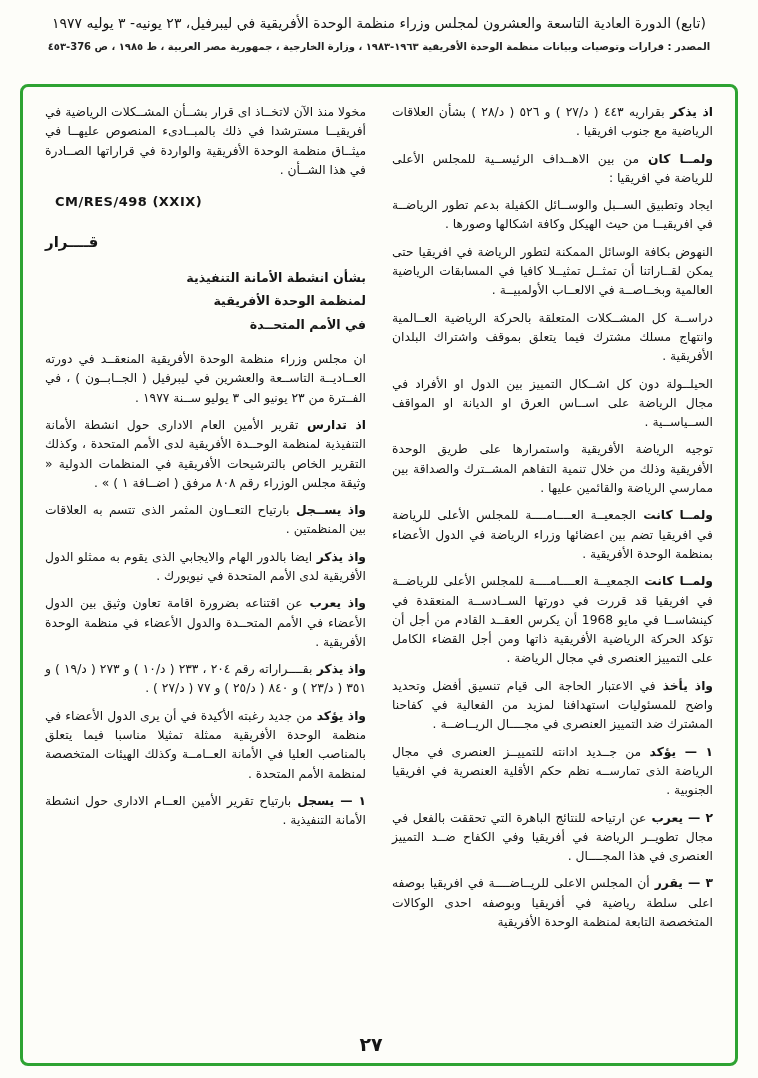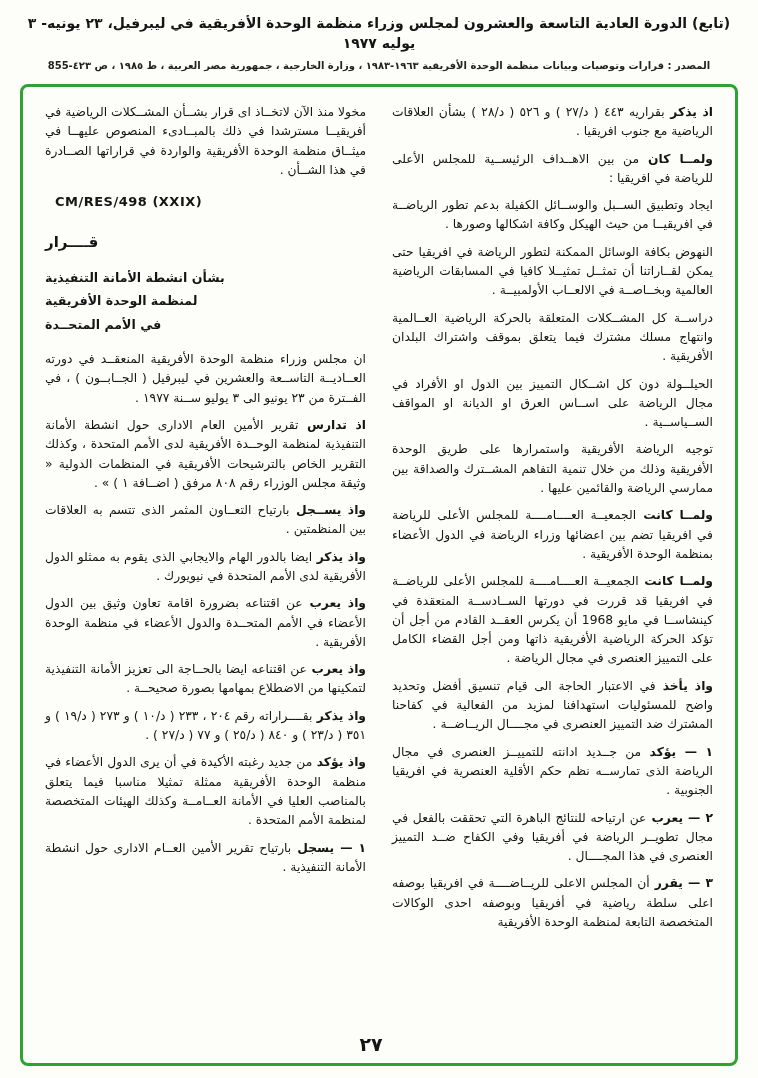--- a/index.html
+++ b/index.html
@@ -13,21 +13,21 @@
     width:758px; height:1078px;
     background:var(--paper,#fdfdf9);
     color:var(--ink,#151515);
     overflow:hidden;
   }
   .header {
     position:absolute; top:14px; left:0; right:0;
     text-align:center; direction:rtl;
     padding:0 26px;
   }
-  .header-line1 { font-size:14px; font-weight:bold; line-height:1.4; }
+  .header-line1 { font-size:14px; font-weight:normal; line-height:1.4; }
   .header-line2 { font-size:10px; font-weight:bold; margin-top:7px; color:#222; }
   .frame {
     position:absolute; top:84px; left:20px; right:20px; bottom:12px;
     border:3px solid var(--frame-border,#2ea333);
     border-radius:8px;
     overflow:hidden;
   }
   .columns {
     position:absolute; top:0; left:0; right:0; bottom:0;
     display:flex; direction:rtl;
@@ -53,41 +53,41 @@
     padding-left:10px;
     letter-spacing:0.5px;
   }
   .res-title {
     text-align:left;
     font-weight:bold;
     font-size:15px;
     margin:0 0 12px 0;
   }
   .res-subtitle {
-    text-align:left;
+    text-align:right;
     font-weight:bold;
     font-size:12.6px;
     line-height:1.85;
     margin:0 0 14px 0;
   }
   .pagenum {
     position:absolute; bottom:8px; left:0; right:16px;
     text-align:center;
     font-weight:bold;
     font-size:19px;
   }
 </style>
 </head>
 <body>
 
 <div class="page">
 
   <div class="header">
     <div class="header-line1">(تابع) الدورة العادية التاسعة والعشرون لمجلس وزراء منظمة الوحدة الأفريقية في ليبرفيل، ٢٣ يونيه- ٣ يوليه ١٩٧٧</div>
-    <div class="header-line2">المصدر : قرارات وتوصيات وبيانات منظمة الوحدة الأفريقية ١٩٦٣-١٩٨٣ ، وزارة الخارجية ، جمهورية مصر العربية ، ط ١٩٨٥ ، ص ٤٢٣-855</div>
+    <div class="header-line2">المصدر : قرارات وتوصيات وبيانات منظمة الوحدة الأفريقية ١٩٦٣-١٩٨٣ ، وزارة الخارجية ، جمهورية مصر العربية ، ط ١٩٨٥ ، ص 376-٤٥٣</div>
   </div>
 
   <div class="frame">
     <div class="columns">
 
       <div class="col" dir="rtl">
           <p class="para"><b>اذ يذكر </b><span>بقراريه ٤٤٣ ( د/٢٧ ) و ٥٢٦ ( د/٢٨ ) بشأن العلاقات الرياضية مع جنوب افريقيا .</span></p>
           <p class="para"><b>ولمــا كان </b><span>من بين الاهــداف الرئيســية للمجلس الأعلى للرياضة في افريقيا :</span></p>
           <p class="para"><span>ايجاد وتطبيق الســبل والوســائل الكفيلة بدعم تطور الرياضــة في افريقيــا من حيث الهيكل وكافة اشكالها وصورها .</span></p>
           <p class="para"><span>النهوض بكافة الوسائل الممكنة لتطور الرياضة في افريقيا حتى يمكن لقــاراتنا أن تمثــل تمثيــلا كافيا في المسابقات الرياضية العالمية وبخــاصــة في الالعــاب الأولمبيــة .</span></p>
@@ -116,21 +116,20 @@
           <div>لمنظمة الوحدة الأفريقية</div>
           <div>في الأمم المتحــدة</div>
         </div>
 
         <div>
             <p class="para"><span>ان مجلس وزراء منظمة الوحدة الأفريقية المنعقــد في دورته العــاديــة التاســعة والعشرين في ليبرفيل ( الجــابــون ) ، في الفــترة من ٢٣ يونيو الى ٣ يوليو ســنة ١٩٧٧ .</span></p>
             <p class="para"><b>اذ تدارس </b><span>تقرير الأمين العام الادارى حول انشطة الأمانة التنفيذية لمنظمة الوحــدة الأفريقية لدى الأمم المتحدة ، وكذلك التقرير الخاص بالترشيحات الأفريقية في المنظمات الدولية « وثيقة مجلس الوزراء رقم ٨٠٨ مرفق ( اضــافة ١ ) » .</span></p>
             <p class="para"><b>واذ يســجل </b><span>بارتياح التعــاون المثمر الذى تتسم به العلاقات بين المنظمتين .</span></p>
             <p class="para"><b>واذ يذكر </b><span>ايضا بالدور الهام والايجابي الذى يقوم به ممثلو الدول الأفريقية لدى الأمم المتحدة في نيويورك .</span></p>
             <p class="para"><b>واذ يعرب </b><span>عن اقتناعه بضرورة اقامة تعاون وثيق بين الدول الأعضاء في الأمم المتحــدة والدول الأعضاء في منظمة الوحدة الأفريقية .</span></p>
-            <p class="para"><b>واذ يعرب </b><span>عن اقتناعه ايضا بالحــاجة الى تعزيز الأمانة التنفيذية لتمكينها من الاضطلاع بمهامها بصورة صحيحــة .</span></p>
             <p class="para"><b>واذ يذكر </b><span>بقــــراراته رقم ٢٠٤ ، ٢٣٣ ( د/١٠ ) و ٢٧٣ ( د/١٩ ) و ٣٥١ ( د/٢٣ ) و ٨٤٠ ( د/٢٥ ) و ٧٧ ( د/٢٧ ) .</span></p>
             <p class="para"><b>واذ يؤكد </b><span>من جديد رغبته الأكيدة في أن يرى الدول الأعضاء في منظمة الوحدة الأفريقية ممثلة تمثيلا مناسبا فيما يتعلق بالمناصب العليا في الأمانة العــامــة وكذلك الهيئات المتخصصة لمنظمة الأمم المتحدة .</span></p>
             <p class="para"><b>١ — يسجل </b><span>بارتياح تقرير الأمين العــام الادارى حول انشطة الأمانة التنفيذية .</span></p>
           </div>
       </div>
 
     </div>
 
     <div class="pagenum">٢٧</div>
   </div>

